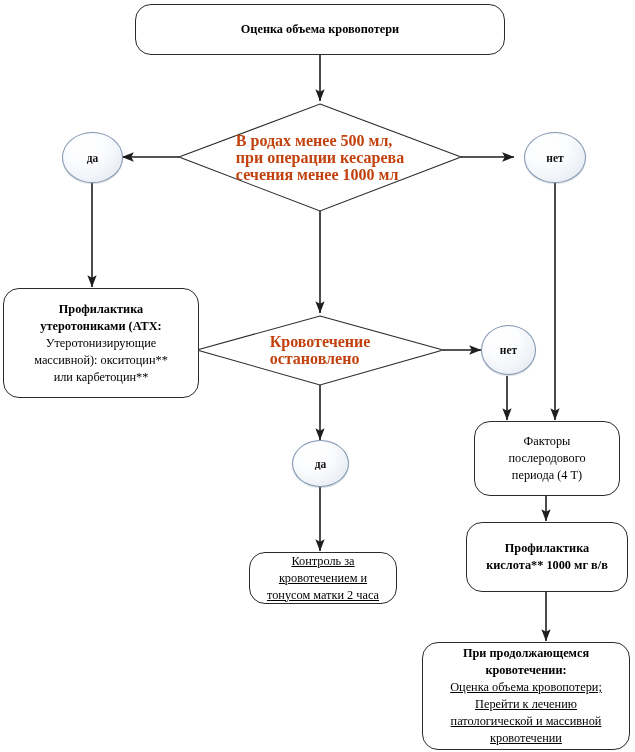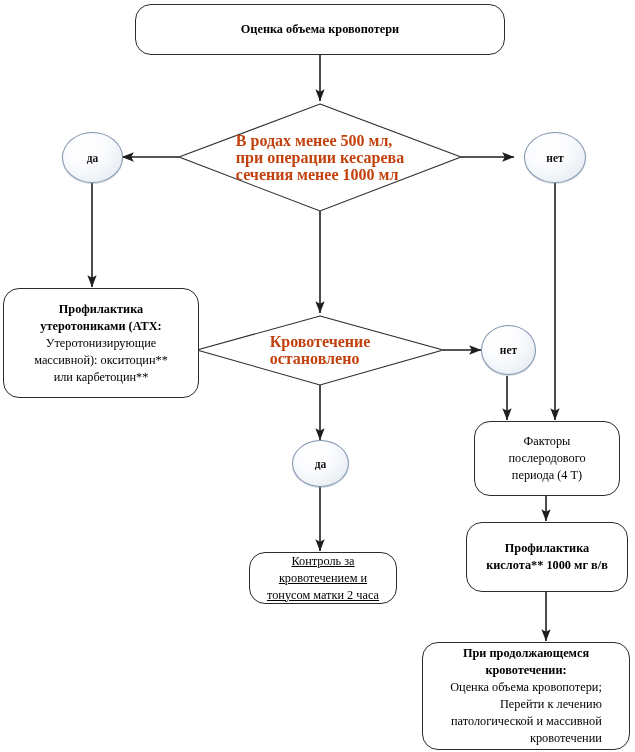--- a/index.html
+++ b/index.html
@@ -59,21 +59,21 @@
     display: flex;
     align-items: center;
     justify-content: center;
     text-align: left;
     font-size: 16px;
     line-height: 17px;
     font-weight: bold;
     color: #c2410c;
     pointer-events: none;
   }
-  .leftalign { text-align: right; }
+  .leftalign { text-align: center; text-decoration: underline; }
   .tline { display: block; }
 </style>
 </head>
 <body>
 
 <div id="canvas">
 
   <svg class="layer" viewBox="0 0 635 752">
     <defs>
       <marker id="arrow" markerWidth="9" markerHeight="9" refX="7.4" refY="3.1" orient="auto" markerUnits="strokeWidth">

